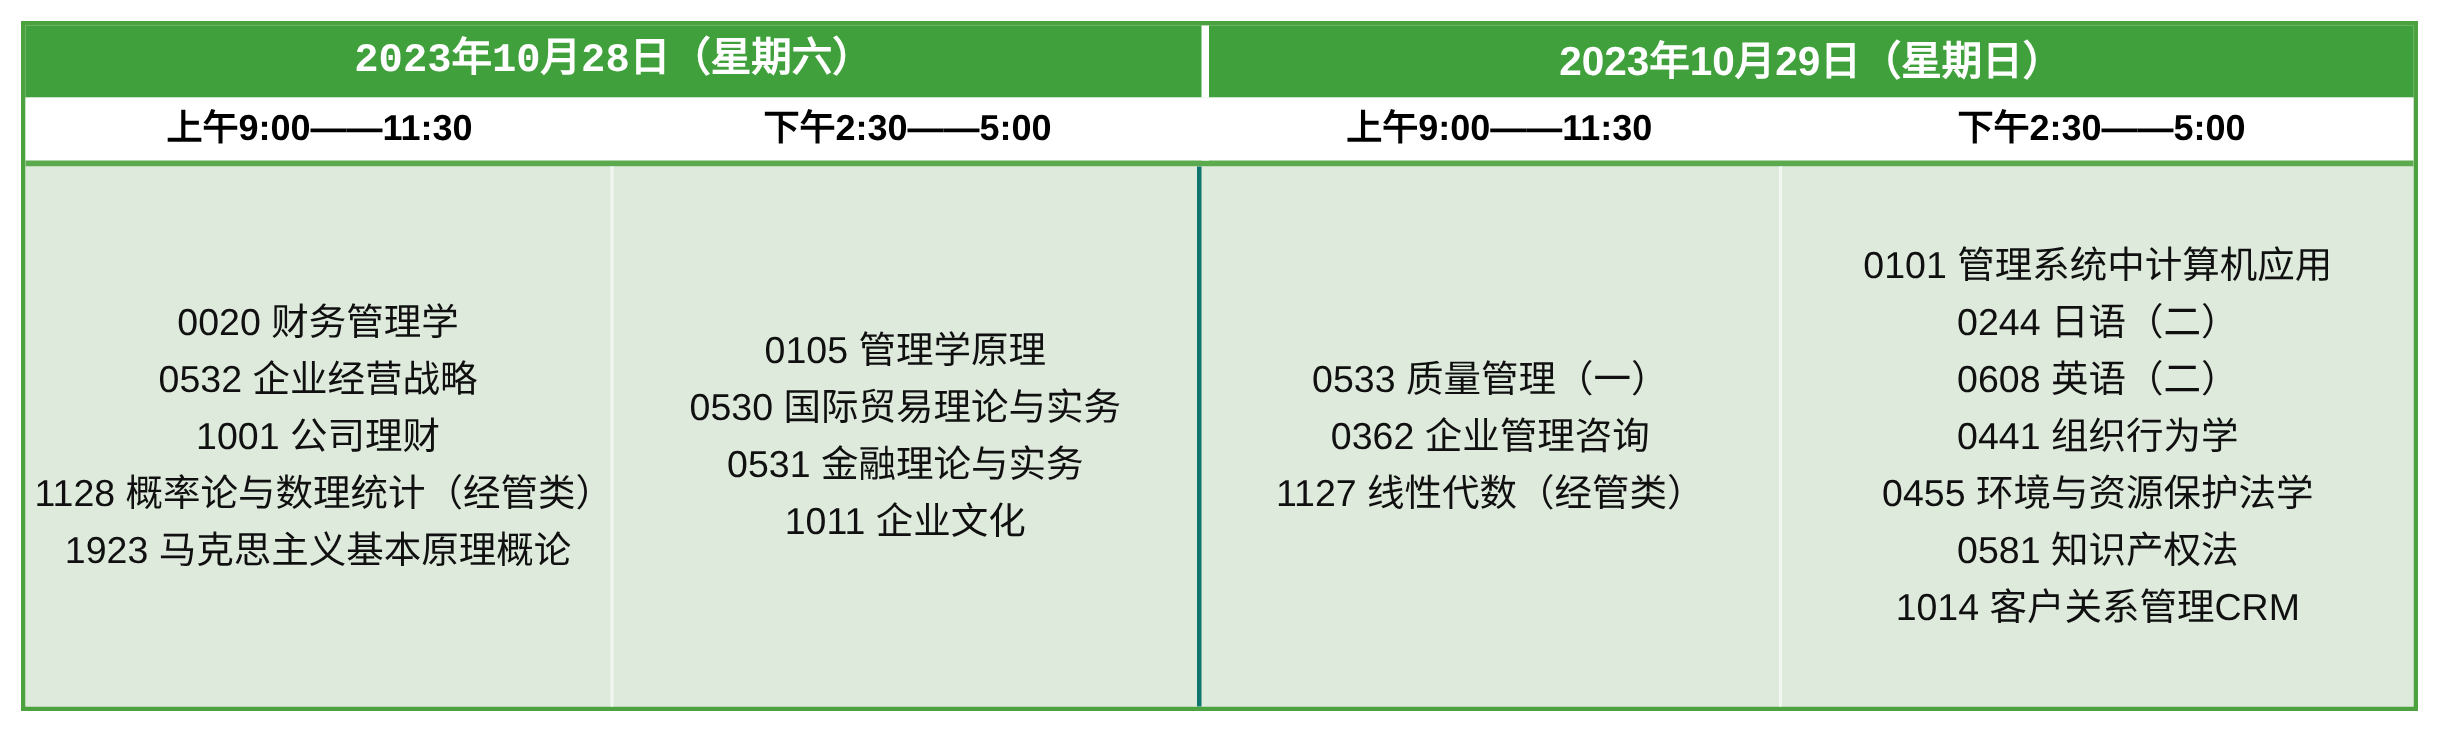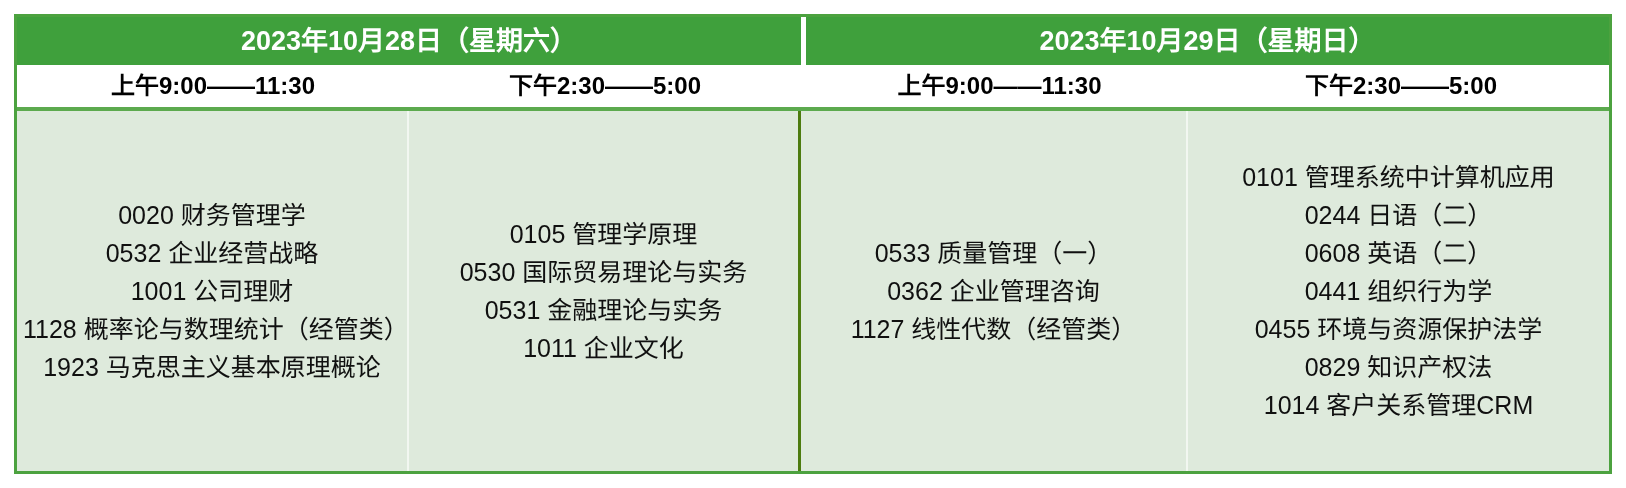--- a/index.html
+++ b/index.html
@@ -40,21 +40,21 @@
     display: flex;
     align-items: center;
     justify-content: center;
     color: #ffffff;
     font-size: 27px;
     font-weight: bold;
     letter-spacing: 0px;
     line-height: 1;
     white-space: nowrap;
   }
-  .day-header-cell.day-1 { flex: 0 0 784px; }
+  .day-header-cell.day-1 { flex: 0 0 784px; font-family: Liberation Mono, monospace; }
   .day-header-cell.day-2 { flex: 1 1 auto; }
   .day-divider-v {
     flex: 0 0 5px;
     background: #ffffff;
   }
 
   
   .session-header-row {
     display: flex;
     height: 46px;
@@ -98,21 +98,21 @@
     color: #101010;
     font-size: 25px;
     line-height: 1.52;
     text-align: center;
     border-right: 2px solid #F2F7F1;
   }
   .subject-cell.c1 { flex: 0 0 392px; }
   .subject-cell.c2 { flex: 0 0 392px; }
   .subject-cell.c3 { flex: 0 0 387px; }
   .subject-cell.c4 { flex: 1 1 auto; border-right: none; }
-  .subject-cell.c2 { border-right: 3px solid #4d7c0f; }
+  .subject-cell.c2 { border-right: 3px solid #0f766e; }
   .subject-item {
     width: 100%;
     white-space: normal;
     word-break: break-word;
   }
 </style>
 </head>
 <body>
 
 <div class="schedule-table">
@@ -149,18 +149,18 @@
         <div class="subject-item">0533 质量管理（一）</div>
         <div class="subject-item">0362 企业管理咨询</div>
         <div class="subject-item">1127 线性代数（经管类）</div>
       </div>
     <div class="subject-cell c4">
         <div class="subject-item">0101 管理系统中计算机应用</div>
         <div class="subject-item">0244 日语（二）</div>
         <div class="subject-item">0608 英语（二）</div>
         <div class="subject-item">0441 组织行为学</div>
         <div class="subject-item">0455 环境与资源保护法学</div>
-        <div class="subject-item">0829 知识产权法</div>
+        <div class="subject-item">0581 知识产权法</div>
         <div class="subject-item">1014 客户关系管理CRM</div>
       </div>
   </div>
 
 </div>
 
 </body></html>

